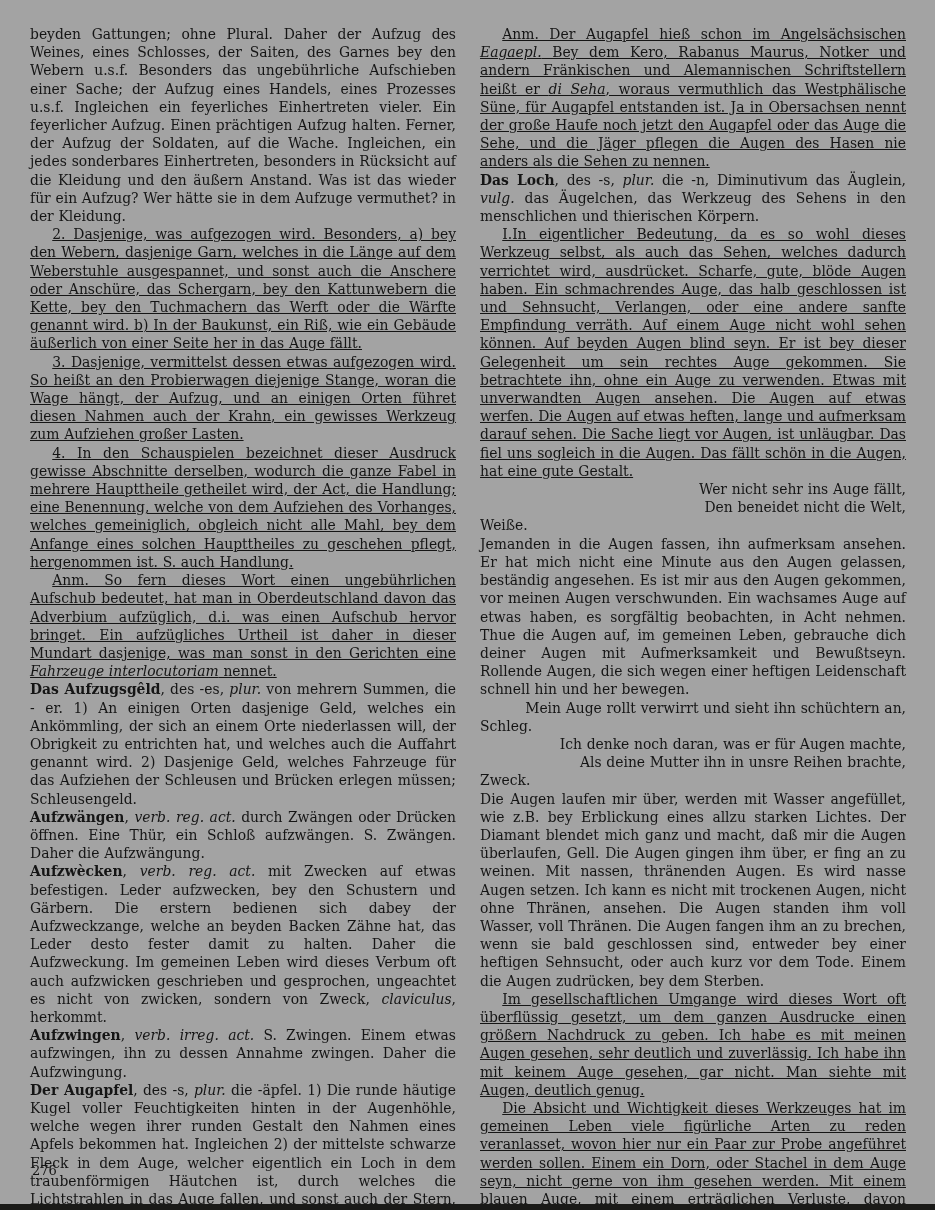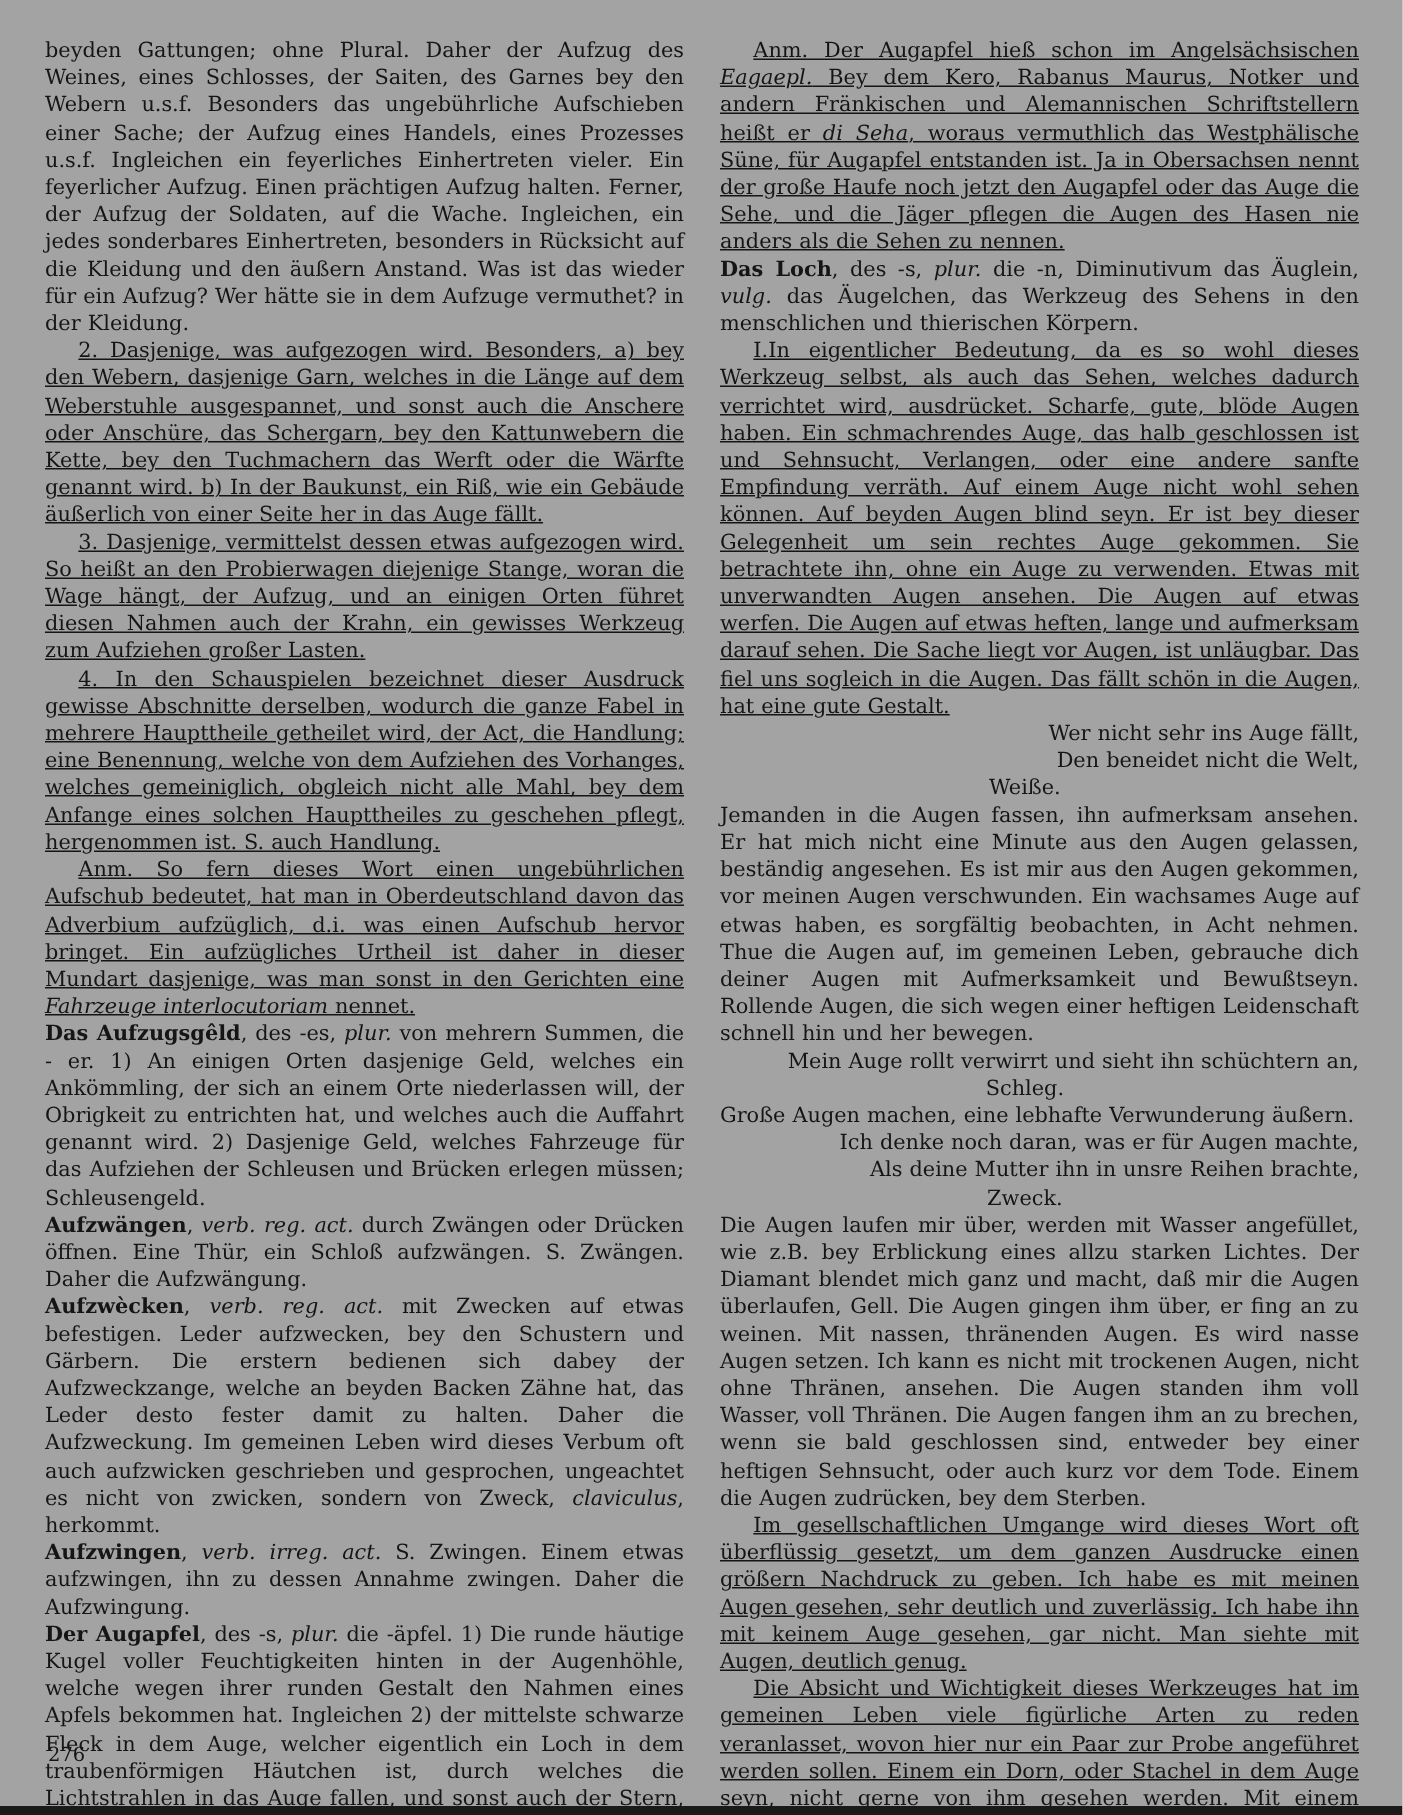--- a/index.html
+++ b/index.html
@@ -24,21 +24,21 @@
     font-size: 13.9px;
     line-height: 18.2px;
     text-align: justify;
     hyphens: auto;
     -webkit-hyphens: auto;
     word-spacing: 0.02em;
   }
   .col p { margin: 0; padding: 0; }
   .col p.indent { text-indent: 1.6em; text-decoration: underline; }
   .col p.verse { text-indent: 1.7em; text-align: right; }
-  .col p.cite { text-align: center; padding-right: 1.4em; }
+  .col p.cite { text-align: left; padding-right: 1.4em; }
   .b { font-weight: bold; }
   .i { font-style: italic; }
   .page-number {
     position: absolute;
     left: 32px;
     top: 1163px;
     font-size: 13px;
     line-height: 16px;
   }
   .scan-edge {
@@ -70,21 +70,20 @@
     <div class="col" lang="de">
         <p class="body indent"><span>Anm. Der Augapfel hieß schon im Angelsächsischen </span><span class="i">Eagaepl.</span><span> Bey dem Kero, Rabanus Maurus, Notker und andern Fränkischen und Alemannischen Schriftstellern heißt er </span><span class="i">di Seha</span><span>, woraus vermuthlich das Westphälische Süne, für Augapfel entstanden ist. Ja in Obersachsen nennt der große Haufe noch jetzt den Augapfel oder das Auge die Sehe, und die Jäger pflegen die Augen des Hasen nie anders als die Sehen zu nennen.</span></p>
         <p class="entry"><span class="b">Das Loch</span><span>, des -s, </span><span class="i">plur.</span><span> die -n, Diminutivum das Äuglein, </span><span class="i">vulg.</span><span> das Äugelchen, das Werkzeug des Sehens in den menschlichen und thierischen Körpern.</span></p>
         <p class="body indent"><span>I.In eigentlicher Bedeutung, da es so wohl dieses Werkzeug selbst, als auch das Sehen, welches dadurch verrichtet wird, ausdrücket. Scharfe, gute, blöde Augen haben. Ein schmachrendes Auge, das halb geschlossen ist und Sehnsucht, Verlangen, oder eine andere sanfte Empfindung verräth. Auf einem Auge nicht wohl sehen können. Auf beyden Augen blind seyn. Er ist bey dieser Gelegenheit um sein rechtes Auge gekommen. Sie betrachtete ihn, ohne ein Auge zu verwenden. Etwas mit unverwandten Augen ansehen. Die Augen auf etwas werfen. Die Augen auf etwas heften, lange und aufmerksam darauf sehen. Die Sache liegt vor Augen, ist unläugbar. Das fiel uns sogleich in die Augen. Das fällt schön in die Augen, hat eine gute Gestalt.</span></p>
         <p class="verse"><span>Wer nicht sehr ins Auge fällt,</span></p>
         <p class="verse"><span>Den beneidet nicht die Welt,</span></p>
         <p class="cite"><span>Weiße.</span></p>
         <p class="body"><span>Jemanden in die Augen fassen, ihn aufmerksam ansehen. Er hat mich nicht eine Minute aus den Augen gelassen, beständig angesehen. Es ist mir aus den Augen gekommen, vor meinen Augen verschwunden. Ein wachsames Auge auf etwas haben, es sorgfältig beobachten, in Acht nehmen. Thue die Augen auf, im gemeinen Leben, gebrauche dich deiner Augen mit Aufmerksamkeit und Bewußtseyn. Rollende Augen, die sich wegen einer heftigen Leidenschaft schnell hin und her bewegen.</span></p>
         <p class="verse"><span>Mein Auge rollt verwirrt und sieht ihn schüchtern an,</span></p>
         <p class="cite"><span>Schleg.</span></p>
-        <p class="body"><span>Große Augen machen, eine lebhafte Verwunderung äußern.</span></p>
         <p class="verse"><span>Ich denke noch daran, was er für Augen machte,</span></p>
         <p class="verse"><span>Als deine Mutter ihn in unsre Reihen brachte,</span></p>
         <p class="cite"><span>Zweck.</span></p>
         <p class="body"><span>Die Augen laufen mir über, werden mit Wasser angefüllet, wie z.B. bey Erblickung eines allzu starken Lichtes. Der Diamant blendet mich ganz und macht, daß mir die Augen überlaufen, Gell. Die Augen gingen ihm über, er fing an zu weinen. Mit nassen, thränenden Augen. Es wird nasse Augen setzen. Ich kann es nicht mit trockenen Augen, nicht ohne Thränen, ansehen. Die Augen standen ihm voll Wasser, voll Thränen. Die Augen fangen ihm an zu brechen, wenn sie bald geschlossen sind, entweder bey einer heftigen Sehnsucht, oder auch kurz vor dem Tode. Einem die Augen zudrücken, bey dem Sterben.</span></p>
         <p class="body indent"><span>Im gesellschaftlichen Umgange wird dieses Wort oft überflüssig gesetzt, um dem ganzen Ausdrucke einen größern Nachdruck zu geben. Ich habe es mit meinen Augen gesehen, sehr deutlich und zuverlässig. Ich habe ihn mit keinem Auge gesehen, gar nicht. Man siehte mit Augen, deutlich genug.</span></p>
         <p class="body indent"><span>Die Absicht und Wichtigkeit dieses Werkzeuges hat im gemeinen Leben viele figürliche Arten zu reden veranlasset, wovon hier nur ein Paar zur Probe angeführet werden sollen. Einem ein Dorn, oder Stachel in dem Auge seyn, nicht gerne von ihm gesehen werden. Mit einem blauen Auge, mit einem erträglichen Verluste, davon kommen. † Das Kalb in die Augen schlagen, nach einer niedrigen Figur, jemanden auf der empfindlichsten Seite beleidigen. Man muß ein Auge zudrücken,</span></p>
       </div>
   </div>
   <div class="page-number">276</div>
   <div class="scan-edge"></div>

